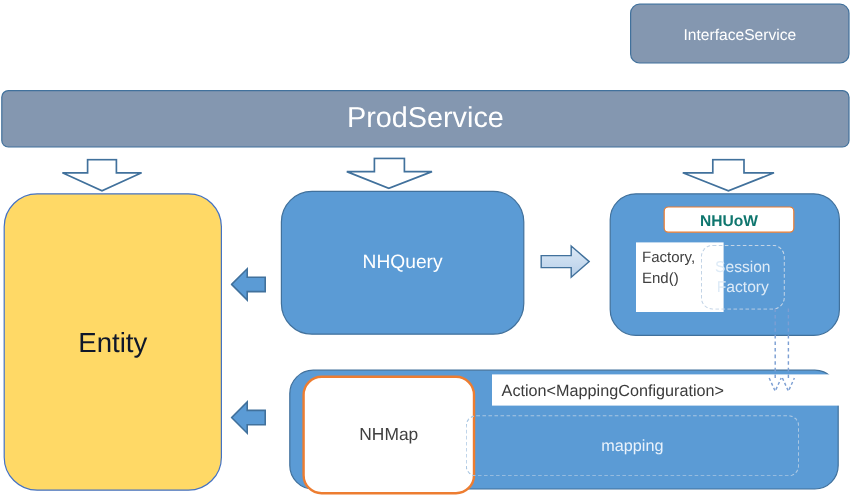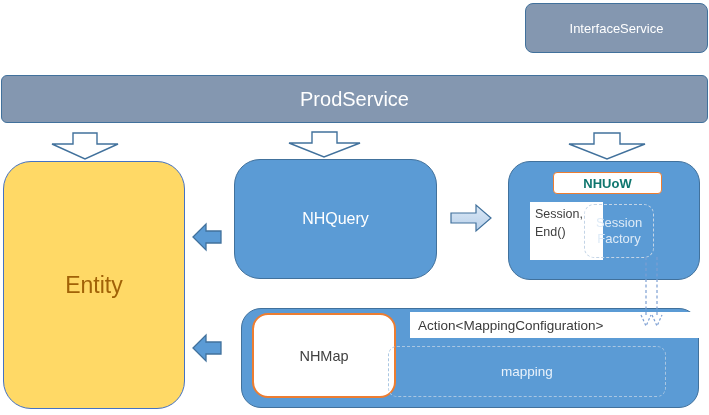--- a/index.html
+++ b/index.html
@@ -12,28 +12,28 @@
 
   
   .n-interface{
     left:525px;top:3px;width:183px;height:50px;
     background:#8497B0;border:1.5px solid #41719C;border-radius:8px;
     color:#ffffff;font-size:13px;
   }
   .n-prod{
     left:1px;top:75px;width:707px;height:48px;
     background:#8497B0;border:1.5px solid #41719C;border-radius:6px;
-    color:#ffffff;font-size:20px;
+    color:#ffffff;font-size:24px;
   }
 
   
   .n-entity{
     left:3px;top:161px;width:182px;height:248px;
     background:#FFD966;border:1.5px solid #4472C4;border-radius:28px;
-    color:#a16207;font-size:23px;
+    color:#0f172a;font-size:23px;
   }
   .n-nhquery{
     left:234px;top:159px;width:203px;height:120px;
     background:#5B9BD5;border:1.5px solid #41719C;border-radius:26px;
     color:#ffffff;font-size:16px;
   }
   .n-nhuow-box{
     left:508px;top:161px;width:192px;height:119px;
     background:#5B9BD5;border:1.5px solid #41719C;border-radius:22px;
   }
@@ -53,21 +53,21 @@
     color:#DEEBF7;font-size:13px;line-height:16px;text-align:center;
     flex-direction:column;
   }
 
   
   .n-bottom{
     left:241px;top:308px;width:458px;height:100px;
     background:#5B9BD5;border:1.5px solid #41719C;border-radius:20px;
   }
   .n-nhmap{
-    left:252px;top:313px;width:144px;height:85px;
+    left:252px;top:313px;width:144px;height:99px;
     background:#ffffff;border:2px solid #ED7D31;border-radius:16px;
     color:#404040;font-size:14.5px;
   }
   .n-action{
     left:410px;top:312px;width:306px;height:26px;
     background:#ffffff;color:#3b3b3b;font-size:13.5px;
     justify-content:flex-start;padding-left:8px;
   }
   .n-mapping{
     left:388px;top:346px;width:278px;height:51px;
@@ -114,21 +114,21 @@
   <div class="node n-nhquery">
     <span>NHQuery</span>
   </div>
 
   <div class="node n-nhuow-box"></div>
   <div class="node n-nhuow-label">
     <span>NHUoW</span>
   </div>
 
   <div class="node n-session">
-    <div>Session,</div>
+    <div>Factory,</div>
     <div>End()</div>
   </div>
 
   <div class="node n-sessionfactory">
     <div>Session</div>
     <div>Factory</div>
   </div>
 
   <svg class="shape a-left1" viewBox="0 0 30 30">
     <polygon points="1,15 14,2 14,9 29,9 29,21 14,21 14,28" fill="#5B9BD5" stroke="#41719C" stroke-width="1.3"></polygon>

